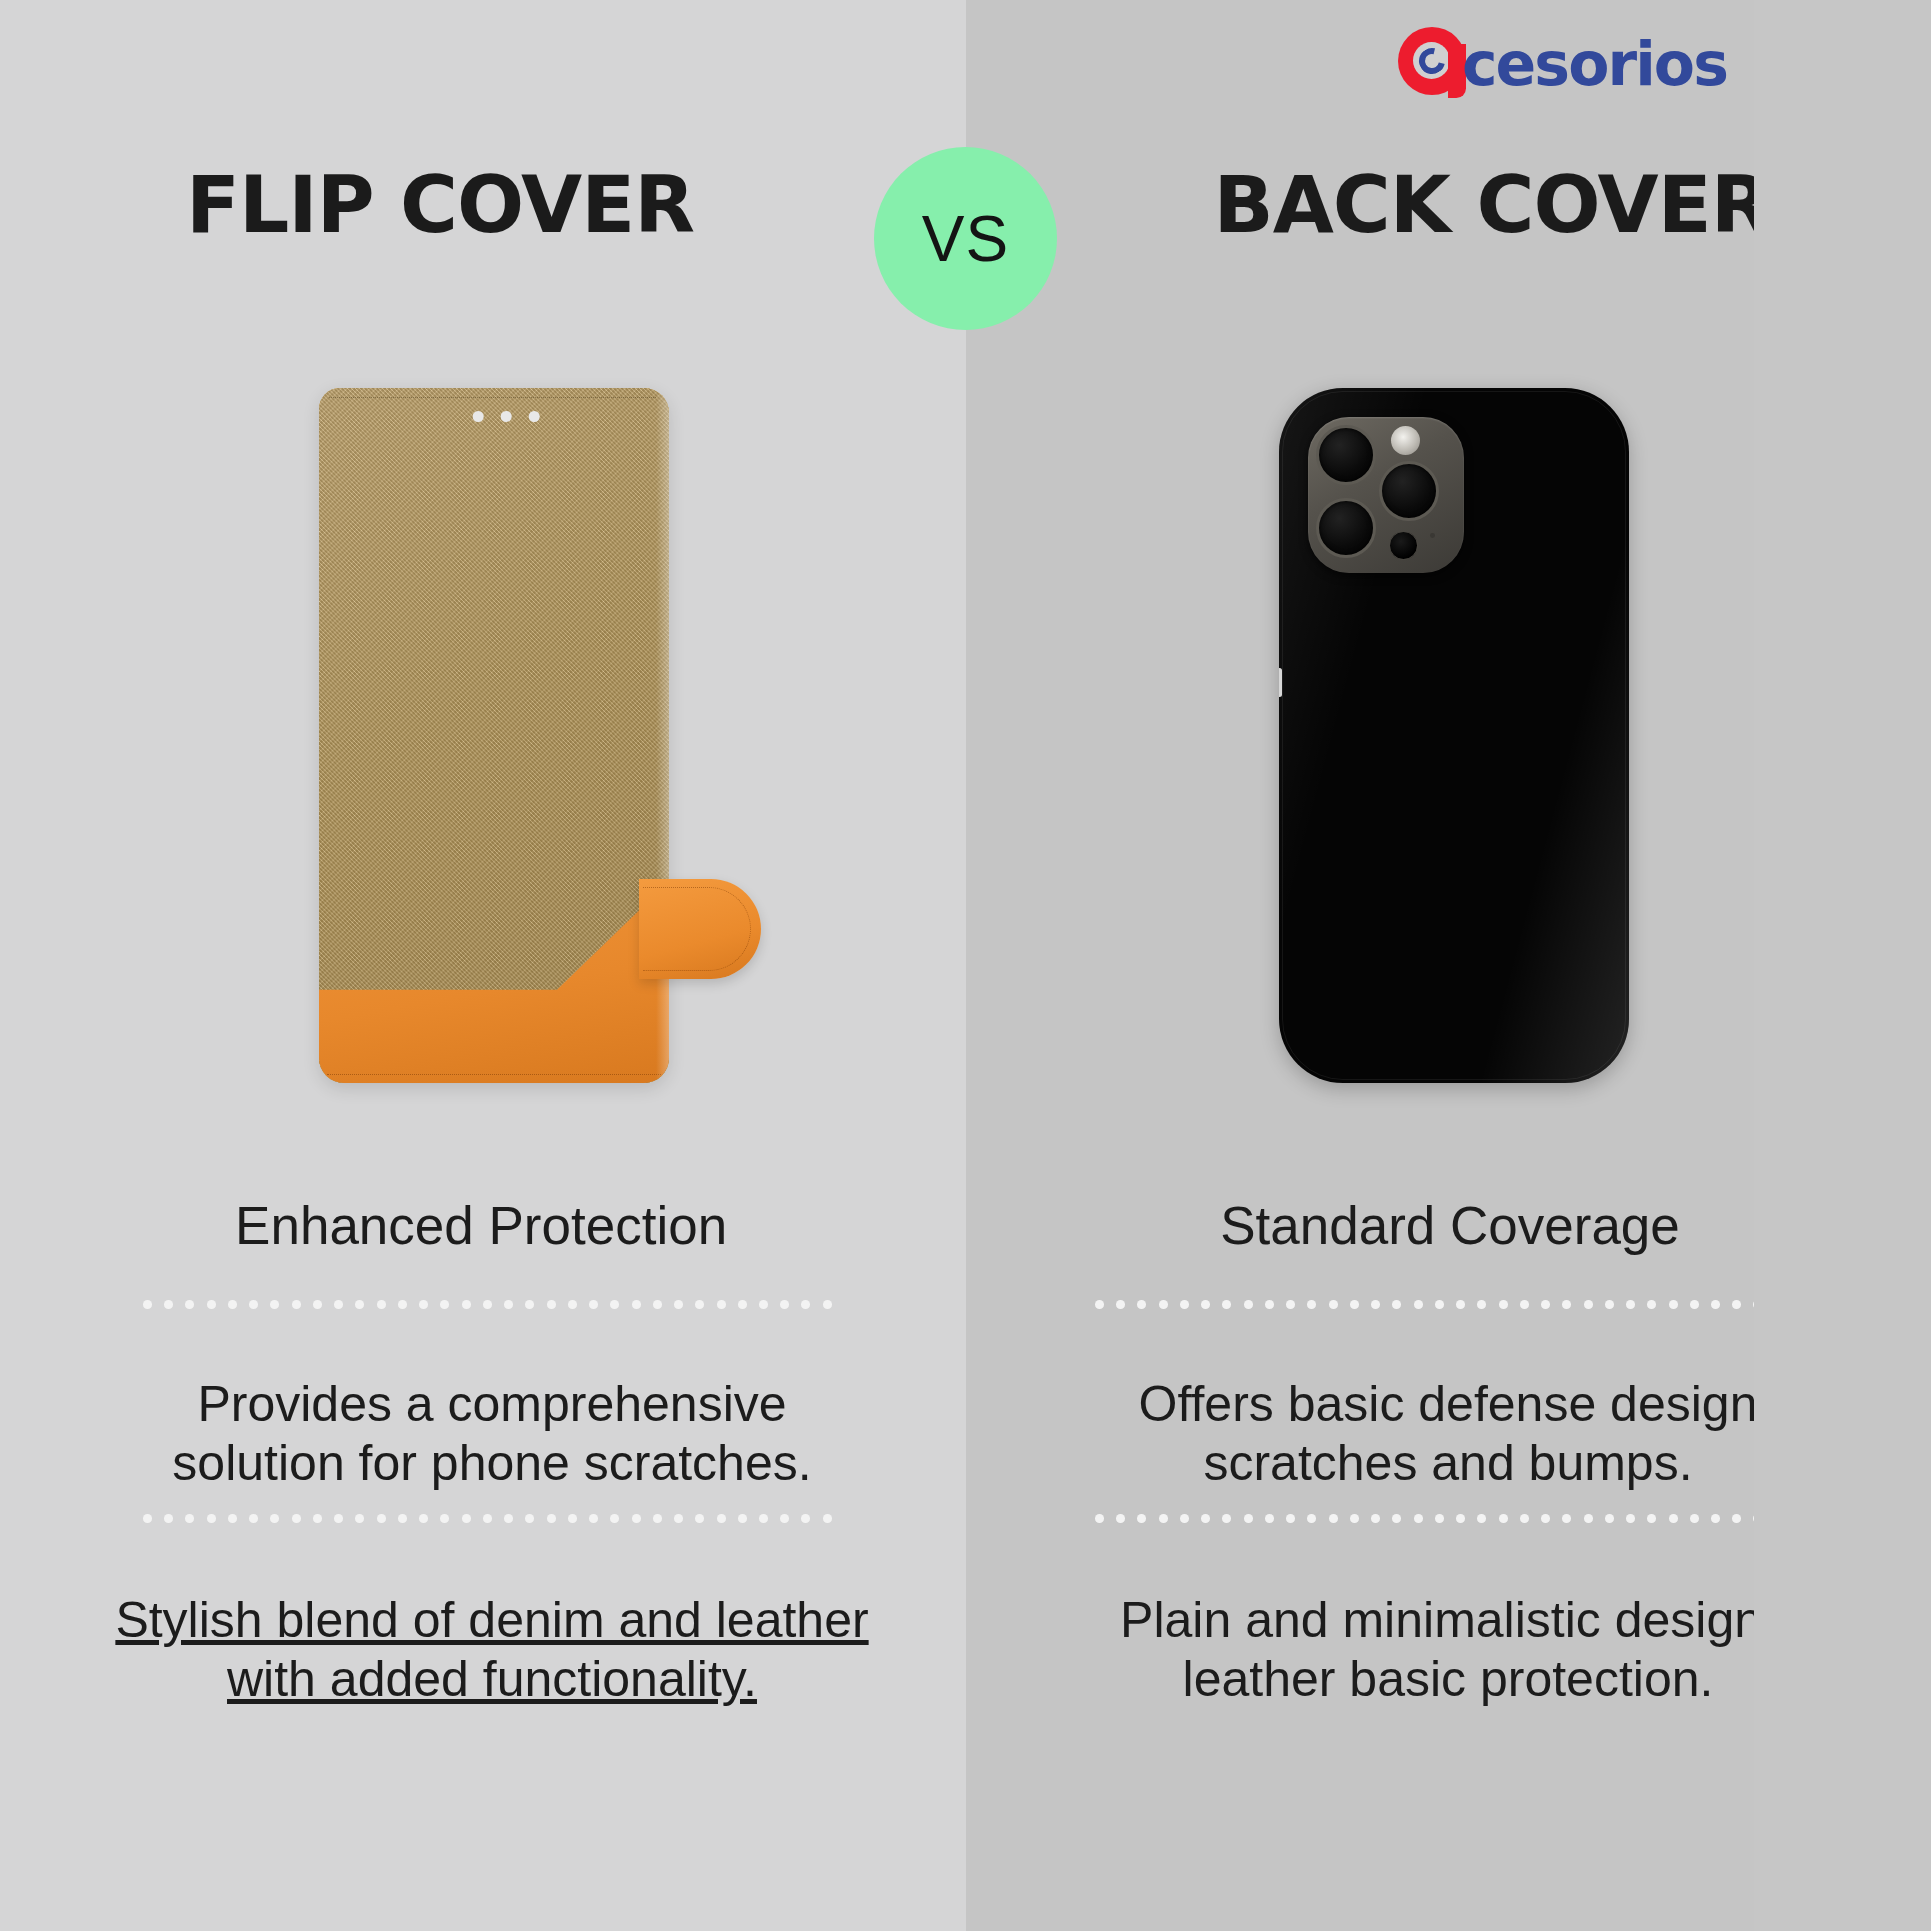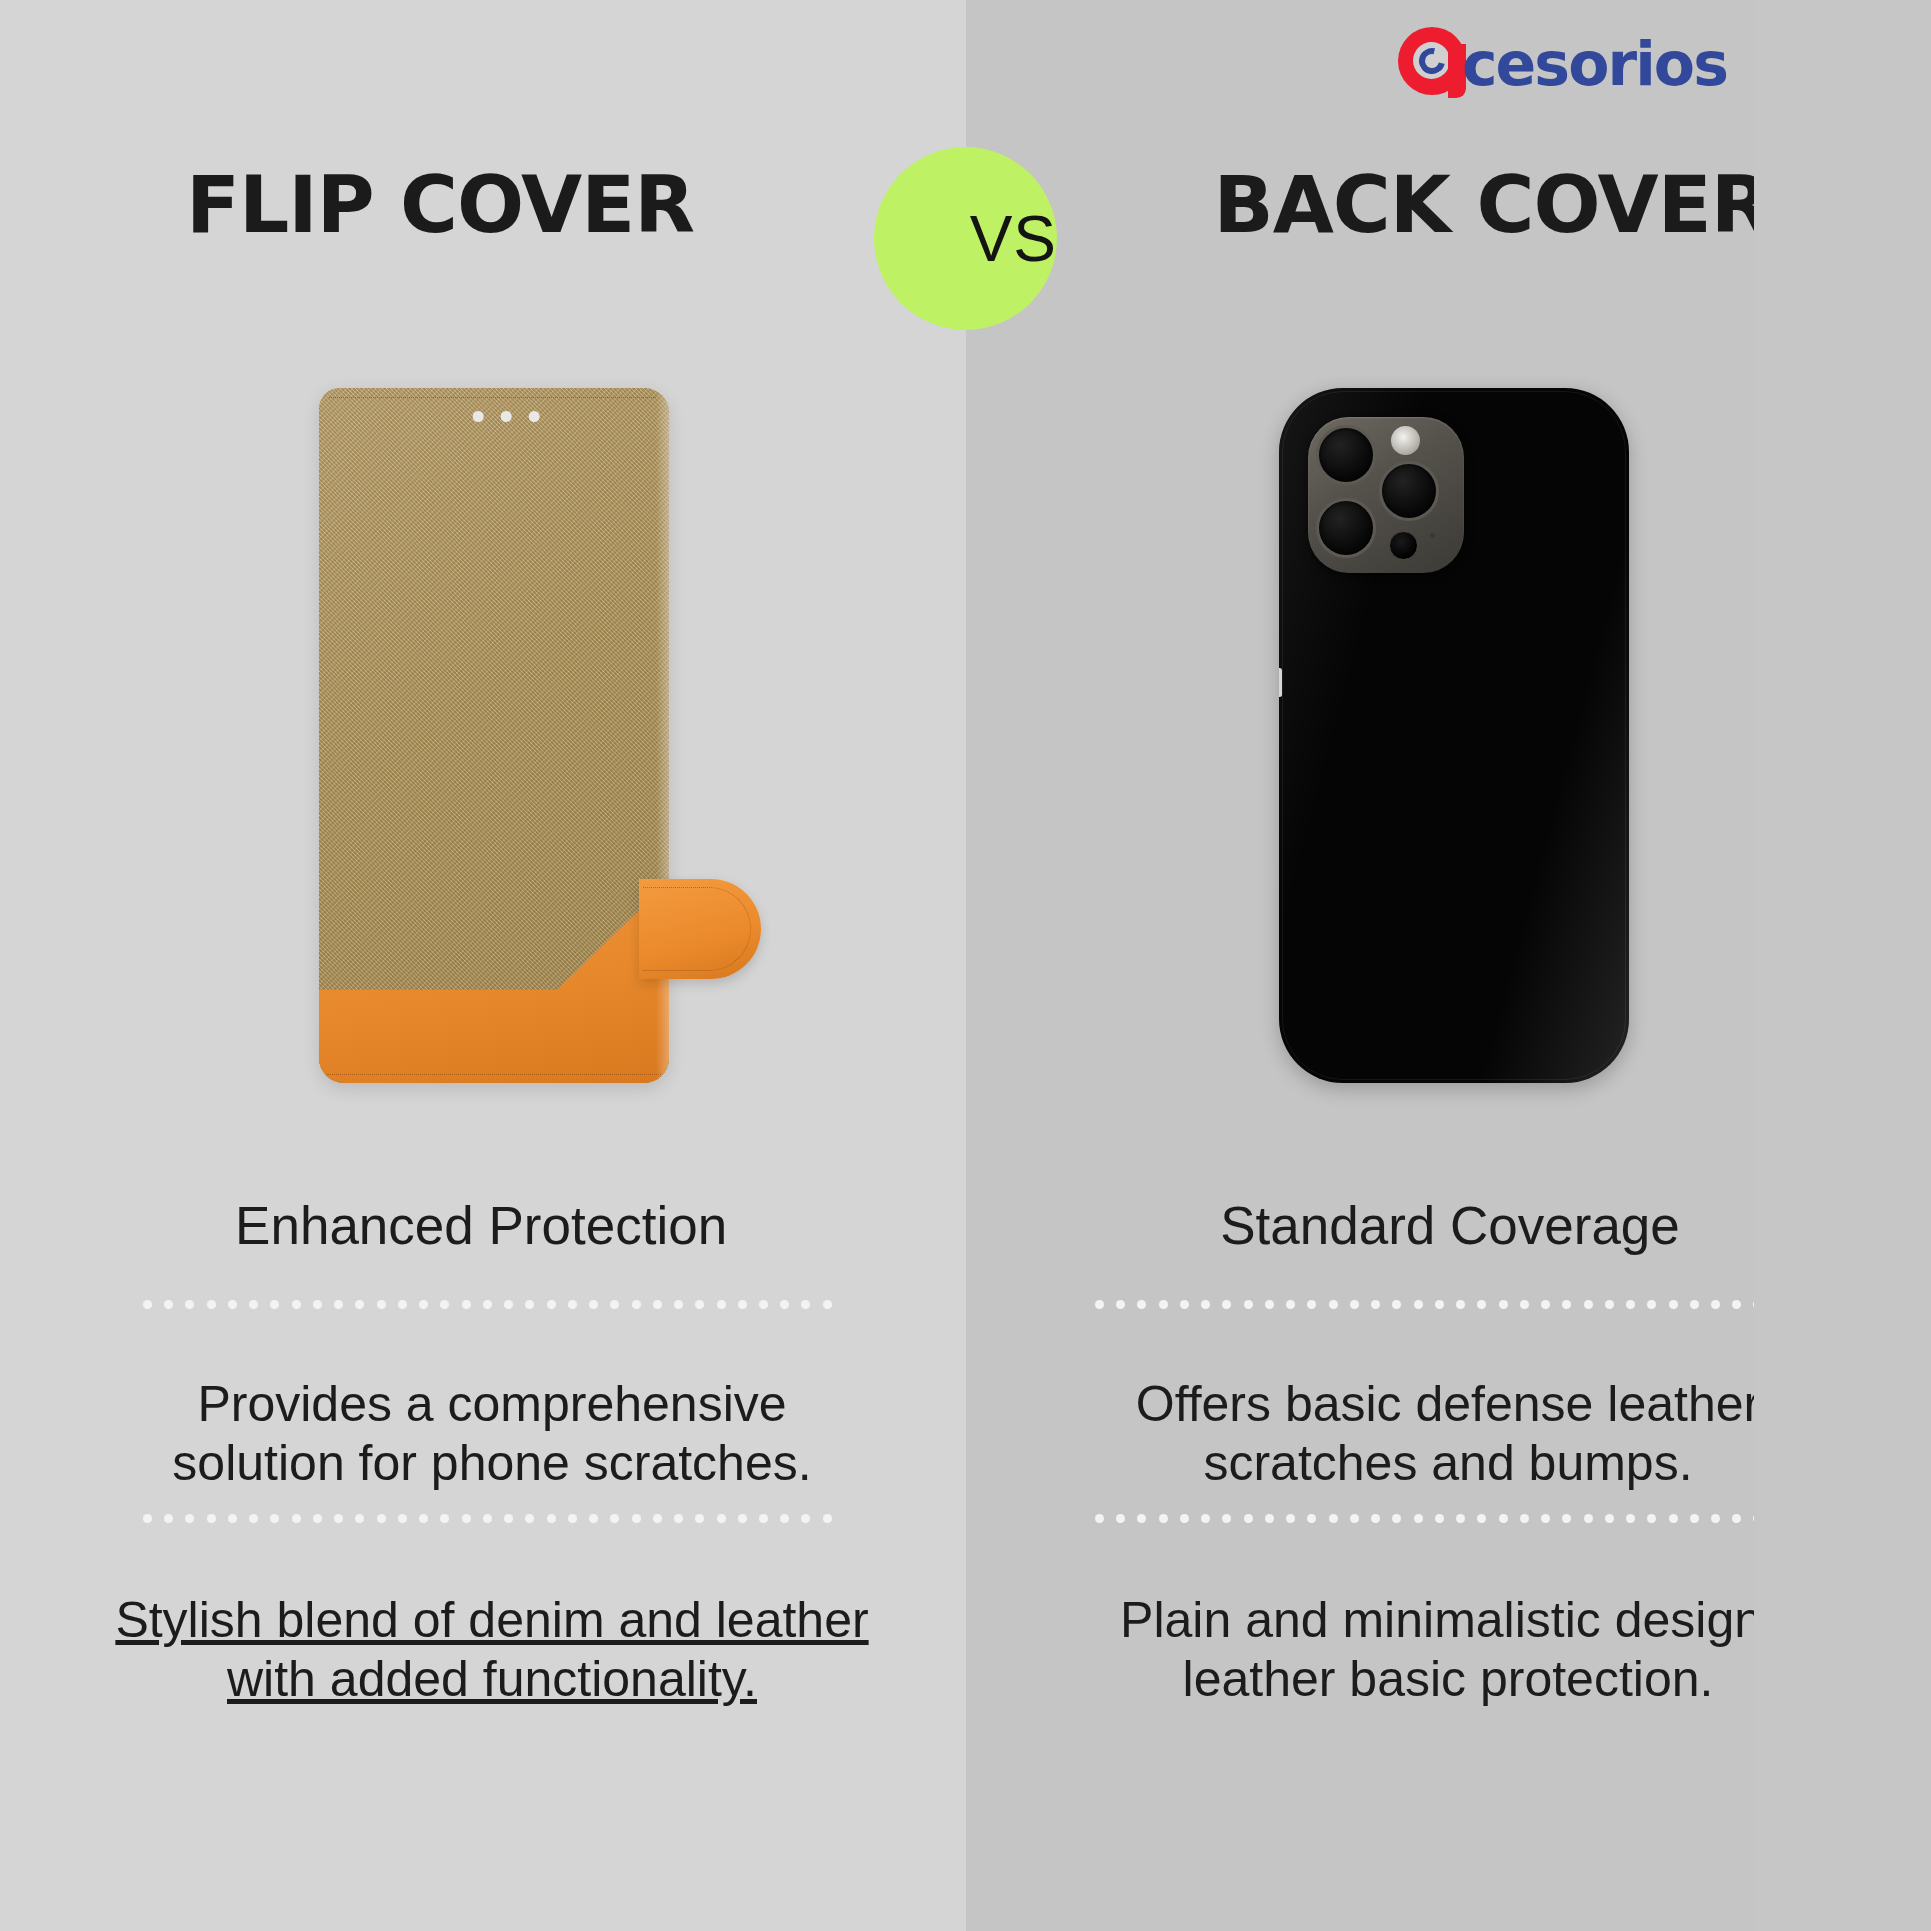--- a/index.html
+++ b/index.html
@@ -85,22 +85,22 @@
   }
   .col-heading.left  { left:-43px; }
   .col-heading.right { left:1009px; }
 
   
   #vs-badge {
     position:absolute;
     left:874px; top:147px;
     width:183px; height:183px;
     border-radius:50%;
-    background:#bef264;
-    display:flex; align-items:center; justify-content:flex-end;
+    background:#86efac;
+    display:flex; align-items:center; justify-content:center;
     z-index:6;
   }
   #vs-badge span {
     font-family:"Liberation Sans", sans-serif;
     font-size:64px;
     font-weight:300;
     color:#141414;
     letter-spacing:1px;
   }
 
@@ -474,18 +474,18 @@
       <i style="left: 552px; background: rgb(243, 243, 243);"></i>
       <i style="left: 574px; background: rgb(243, 243, 243);"></i>
       <i style="left: 595px; background: rgb(243, 243, 243);"></i>
       <i style="left: 616px; background: rgb(243, 243, 243);"></i>
       <i style="left: 637px; background: rgb(243, 243, 243);"></i>
       <i style="left: 658px; background: rgb(243, 243, 243);"></i>
       <i style="left: 680px; background: rgb(243, 243, 243);"></i>
     </div>
 
   <div class="body-text r1 left">Provides a comprehensive solution for phone scratches.</div>
-  <div class="body-text r1 right">Offers basic defense leather scratches and bumps.</div>
+  <div class="body-text r1 right">Offers basic defense design scratches and bumps.</div>
   <div class="body-text r2 left">Stylish blend of denim and leather with added functionality.</div>
   <div class="body-text r2 right">Plain and minimalistic design, leather basic protection.</div>
 
 </div>
 
 
 </body></html>

